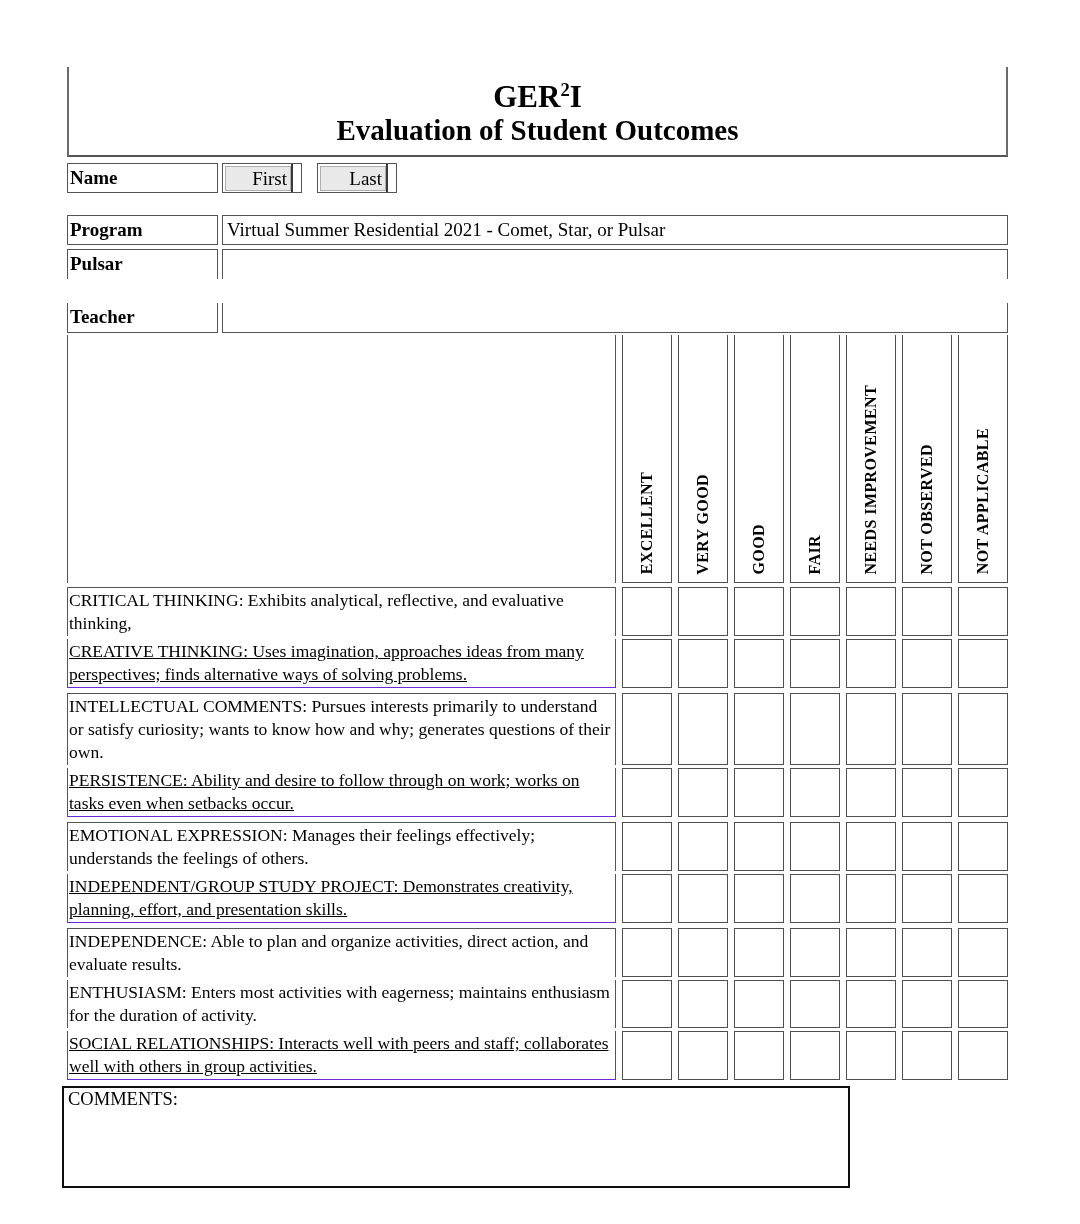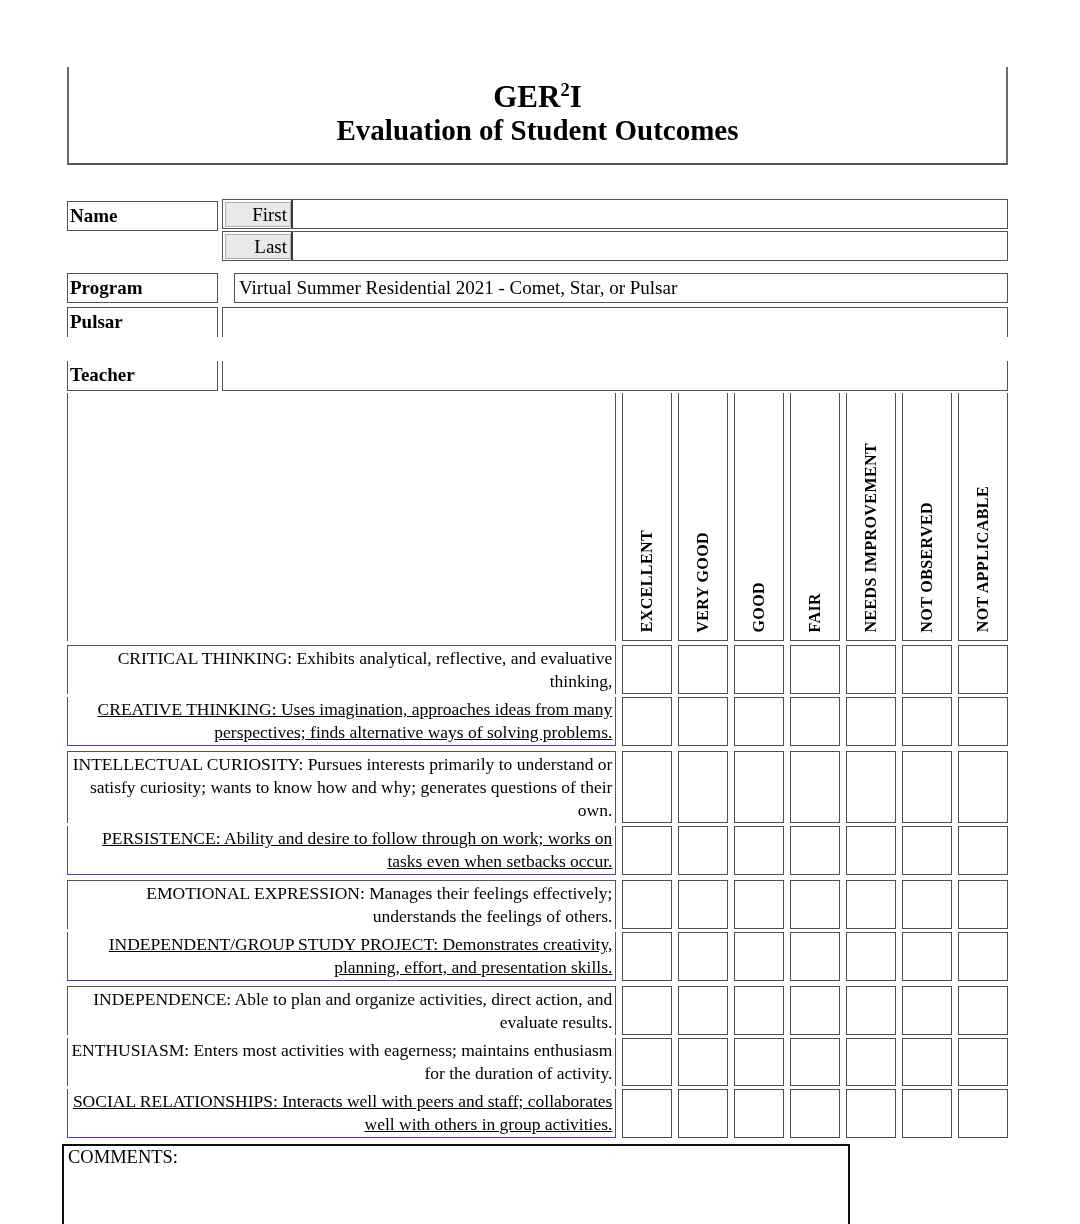--- a/index.html
+++ b/index.html
@@ -13,50 +13,50 @@
     overflow: hidden;
   }
   .page { position: absolute; top: 67px; left: 67px; width: 941px; }
 
   
   .title-block {
     border-left: 2px solid #6b6b6b;
     border-right: 2px solid #6b6b6b;
     border-bottom: 2px solid #555;
     text-align: center;
-    padding: 5px 0 16px 0;
+    padding: 5px 0 8px 0;
   }
   .title-main { font-size: 31px; font-weight: bold; line-height: 35px; }
   .title-main sup { font-size: 60%; vertical-align: super; }
   .title-sub { font-size: 29px; font-weight: bold; line-height: 33px; }
 
   
   .fields { margin-top: 6px; }
-  .frow { display: flex; align-items: center; }
+  .frow { display: flex; align-items: flex-end; }
   .flabel {
     width: 151px;
     border: 1px solid #545454;
     font-weight: bold;
     font-size: 19px;
     padding: 2px 2px 2px 2px;
     line-height: 24px;
   }
   .fvalue { flex: 1; margin-left: 4px; border: 1px solid #545454; }
-  .nstack { flex: 1; margin-left: 4px; display: flex; flex-direction: column; gap: 2px; margin-top: 28px; }
+  .nstack { flex: 1; margin-left: 4px; display: flex; flex-direction: row; gap: 15px; }
   .inrow { border: 1px solid #545454; height: 30px; display: flex; align-items: stretch; }
   .chipwrap { border-right: 2px solid #3a3a3a; display: flex; align-items: center; padding: 1px 0 1px 2px; }
   .chip {
     width: 66px; height: 25px;
     background: #e9e9e9;
     border: 1px solid #aeaeae;
     font-size: 19px; line-height: 23px;
     text-align: right; padding-right: 3px;
   }
   .inputarea { flex: 1; font-size: 19px; padding: 2px 4px; }
-  .prow { margin-top: 12px; gap: 12px; }
+  .prow { margin-top: 22px; }
   .pvalue { font-size: 19px; padding: 1px 0 1px 4px; line-height: 26px; min-height: 29px; }
   .ctsec { margin-top: 4px; }
   .ctrow .flabel, .ctrow .fvalue { min-height: 30px; }
   .ct-first .flabel, .ct-first .fvalue { border-bottom: none; }
   .ct-last  { margin-top: 2px; }
   .ct-last .flabel, .ct-last .fvalue { border-top: none; margin-top: 22px; }
   .ctvalue { font-size: 19px; padding: 2px 4px; }
 
   
   .rt { margin-top: 2px; }
@@ -73,21 +73,21 @@
     padding-bottom: 8px;
   }
   .vtext {
     writing-mode: vertical-rl;
     transform: rotate(180deg);
     font-weight: bold;
     font-size: 16px;
     letter-spacing: 0.4px;
     white-space: nowrap;
   }
-  .rt-group { margin-top: 4px; text-align: right; }
+  .rt-group { margin-top: 4px; }
   .rt-group + .rt-group { margin-top: 5px; }
   .rt-row { display: flex; align-items: stretch; }
   .rt-row + .rt-row { margin-top: 3px; }
   .rt-desc {
     width: 550px;
     border-left: 1px solid #545454;
     border-right: 1px solid #545454;
     font-size: 17.5px;
     line-height: 23px;
     padding: 1px 3px 1px 1px;
@@ -201,21 +201,21 @@
             <div class="rt-cell"></div>
             <div class="rt-cell"></div>
             <div class="rt-cell"></div>
             <div class="rt-cell"></div>
             <div class="rt-cell"></div>
             <div class="rt-cell"></div>
           </div>
         </div>
         <div class="rt-group">
           <div class="rt-row">
-            <div class="rt-desc">INTELLECTUAL CURIOSITY: Pursues interests primarily to understand or satisfy curiosity; wants to know how and why; generates questions of their own.</div>
+            <div class="rt-desc">INTELLECTUAL COMMENTS: Pursues interests primarily to understand or satisfy curiosity; wants to know how and why; generates questions of their own.</div>
             <div class="rt-cell"></div>
             <div class="rt-cell"></div>
             <div class="rt-cell"></div>
             <div class="rt-cell"></div>
             <div class="rt-cell"></div>
             <div class="rt-cell"></div>
             <div class="rt-cell"></div>
           </div>
           <div class="rt-row">
             <div class="rt-desc">PERSISTENCE: Ability and desire to follow through on work; works on tasks even when setbacks occur.</div>

